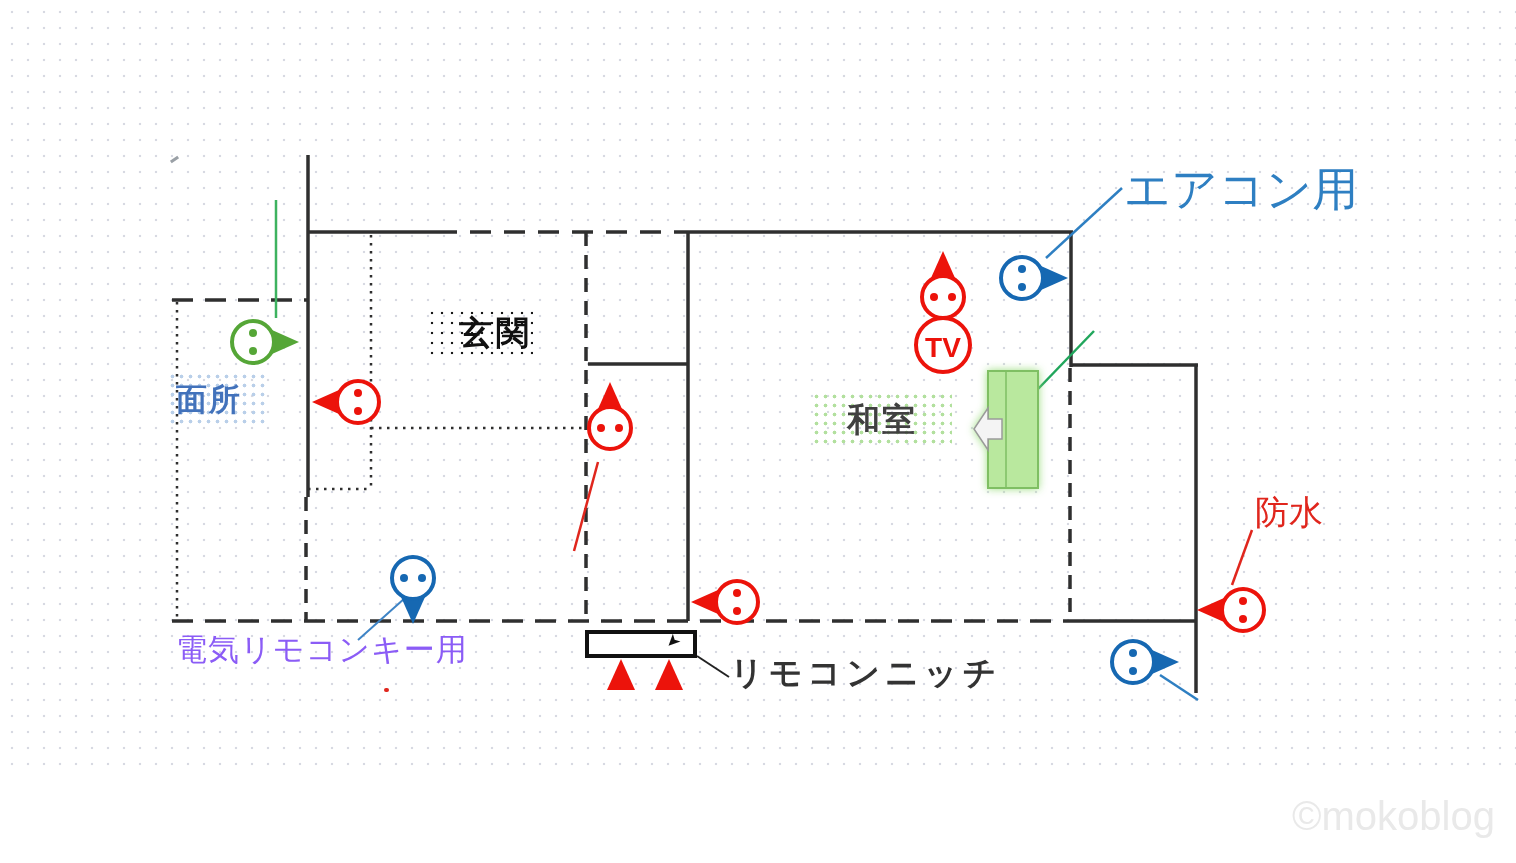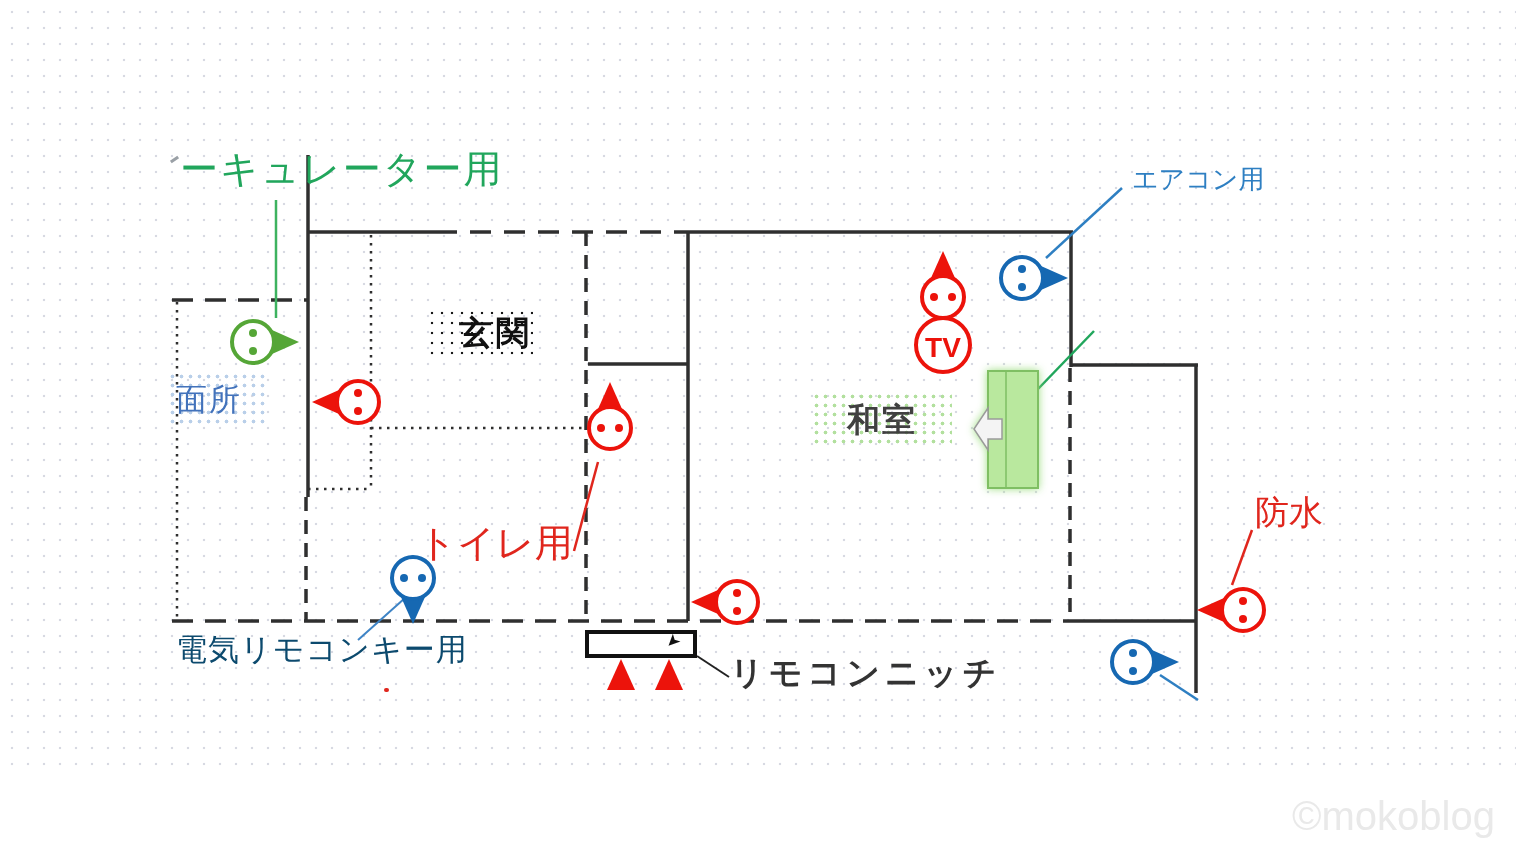--- a/index.html
+++ b/index.html
@@ -16,27 +16,27 @@
     background-image:radial-gradient(circle,#1a1a1a 1.3px,rgba(0,0,0,0) 1.6px);
     background-size:10px 10px;}
   .ht-washroom{left:168px;top:372px;width:100px;height:56px;
     background-image:radial-gradient(circle,#b9cfe9 1.8px,rgba(0,0,0,0) 2.1px);
     background-size:9px 9px;}
   .ht-washitsu{left:812px;top:392px;width:140px;height:56px;
     background-image:radial-gradient(circle,#b2e09e 1.8px,rgba(0,0,0,0) 2.1px);
     background-size:9px 9px;}
   .lbl{position:absolute;z-index:3;white-space:nowrap;line-height:1;}
   .lbl-circulator{left:180px;top:150px;font-size:38px;color:#21a65c;letter-spacing:2px;}
-  .lbl-aircon{left:1124px;top:166px;font-size:26px;color:#2e7fc2;margin-left:8px;}
+  .lbl-aircon{left:1124px;top:166px;font-size:46px;color:#2e7fc2;}
   .lbl-ceiling{left:1097px;top:302px;font-size:38px;color:#21a65c;}
   .lbl-genkan{left:427px;top:316px;width:106px;text-align:right;font-size:33px;font-weight:bold;color:#111;letter-spacing:4px;}
-  .lbl-washroom{left:176px;top:384px;font-size:31px;font-weight:normal;color:#4272bb;letter-spacing:2px;}
+  .lbl-washroom{left:176px;top:384px;font-size:31px;font-weight:bold;color:#4272bb;letter-spacing:2px;}
   .lbl-washitsu{left:812px;top:403px;width:140px;text-align:center;font-size:33px;font-weight:bold;color:#404040;letter-spacing:2px;}
   .lbl-toilet{left:418px;top:524px;font-size:38px;color:#e0261d;}
-  .lbl-remotekey{left:176px;top:634px;font-size:31px;color:#0c4a6e;letter-spacing:1px;}
+  .lbl-remotekey{left:176px;top:634px;font-size:31px;color:#8b5cf6;letter-spacing:1px;}
   .lbl-niche{left:730px;top:656px;font-size:33px;color:#333;letter-spacing:5px;font-weight:bold;}
   .lbl-waterproof{left:1255px;top:495px;font-size:34px;color:#e0261d;}
   .lbl-watermark{left:1292px;top:796px;font-size:40px;color:#e9e9e9;z-index:3;}
   .cursor-glyph{left:666px;top:633px;font-size:17px;color:#111;transform:rotate(135deg);z-index:3;}
   .stray-tick{position:absolute;left:170px;top:158px;width:9px;height:3px;background:#9aa0a6;transform:rotate(-35deg);z-index:1;}
   .red-dot{position:absolute;left:384px;top:688px;width:5px;height:4px;background:#e0261d;border-radius:2px;z-index:3;}
   .greenbox-glow{filter:drop-shadow(0 0 4px rgba(150,220,120,0.9));}
 </style>
 </head>
 <body>
@@ -155,26 +155,24 @@
         </g>
         <g>
           <polygon points="1143,646 1143,678 1179,662" fill="#1668b2"></polygon>
           <circle cx="1133" cy="662" r="21" fill="#ffffff" stroke="#1668b2" stroke-width="4"></circle>
           <circle cx="1133" cy="653" r="4" fill="#1668b2"></circle>
           <circle cx="1133" cy="671" r="4" fill="#1668b2"></circle>
         </g>
       </g>
   </svg>
 
-  <div class="lbl lbl-circulator">ーキュレーター用</div>
   <div class="lbl lbl-aircon">エアコン用</div>
   <div class="lbl lbl-genkan">玄関</div>
   <div class="lbl lbl-washroom">面所</div>
   <div class="lbl lbl-washitsu">和室</div>
-  <div class="lbl lbl-toilet">トイレ用</div>
   <div class="lbl lbl-remotekey">電気リモコンキー用</div>
   <div class="lbl lbl-niche">リモコンニッチ</div>
   <div class="lbl lbl-waterproof">防水</div>
   <div class="lbl cursor-glyph">➤</div>
   <div class="red-dot"></div>
   <div class="lbl lbl-watermark">©mokoblog</div>
 
 </div>
 
 </body></html>

